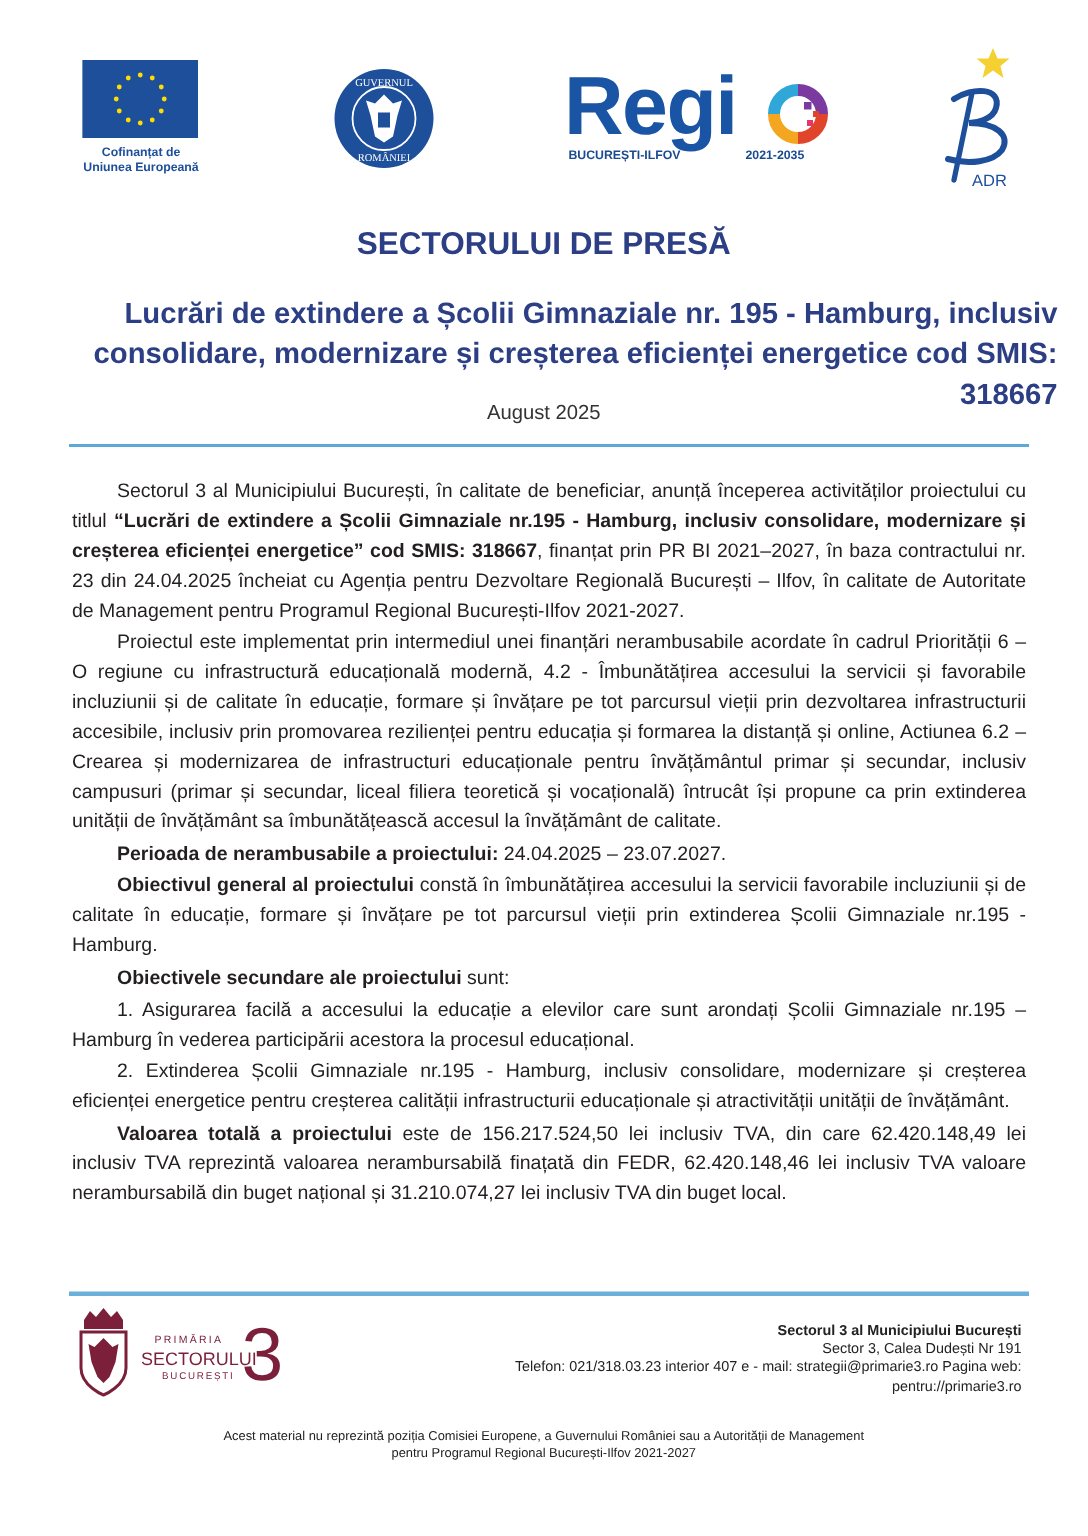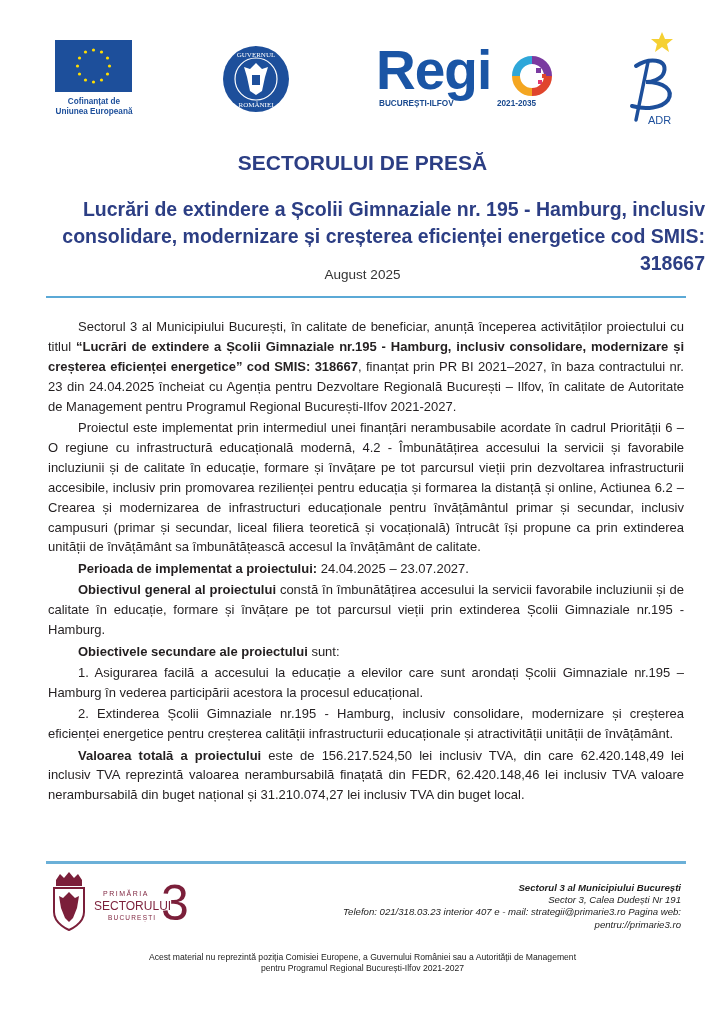--- a/index.html
+++ b/index.html
@@ -36,21 +36,21 @@
   .body-text p { margin: 0 0 1.5px 0; text-indent: 30px; }
   .body-text b { font-weight: bold; }
 
   
   .p3-logo { left: 50px; top: 872px; width: 135px; height: 62px; }
   .p3-crest { position: absolute; left: 0; top: 0; width: 38px; height: 60px; }
   .p3-prim { position: absolute; left: 53px; top: 18px; font-size: 7px; letter-spacing: 1.5px; color: #7b1f3a; }
   .p3-sect { position: absolute; left: 44px; top: 27px; font-size: 12px; color: #7b1f3a; }
   .p3-buc  { position: absolute; left: 58px; top: 42px; font-size: 6.5px; letter-spacing: 1.2px; color: #7b1f3a; }
   .p3-num  { position: absolute; left: 111px; top: 5px; font-size: 50px; color: #7b1f3a; line-height: 52px; }
-  .contact { right: 44px; top: 882px; width: 420px; text-align: right; font-size: 9.6px; line-height: 12.2px; color: #222; font-style: italic; }
+  .contact { right: 44px; top: 882px; width: 420px; text-align: right; font-size: 9.6px; line-height: 12.2px; color: #222; }
   .contact .c-name { font-weight: bold; }
   .disclaimer { left: 0; top: 952px; width: 725px; text-align: center; font-size: 8.6px; line-height: 11px; color: #222; }
 </style>
 </head>
 <body>
 
 <div class="abs eu-flag">
   <svg width="77" height="52" viewBox="0 0 77 52">
     <rect width="77" height="52" fill="#1d4f9b"></rect>
     <g fill="#ffdd00">
@@ -113,21 +113,21 @@
 <div class="abs subtitle">
   <div>Lucrări de extindere a Școlii Gimnaziale nr. 195 - Hamburg, inclusiv</div>
   <div>consolidare, modernizare și creșterea eficienței energetice cod SMIS: 318667</div>
 </div>
 <div class="abs date">August 2025</div>
 <div class="abs rule rule-top"></div>
 
 <div class="abs body-text">
   <p><span>Sectorul 3 al Municipiului București, în calitate de beneficiar, anunță începerea activităților proiectului cu titlul </span><b>“Lucrări de extindere a Școlii Gimnaziale nr.195 - Hamburg, inclusiv consolidare, modernizare și creșterea eficienței energetice” cod SMIS: 318667</b><span>, finanțat prin PR BI 2021–2027, în baza contractului nr. 23  din 24.04.2025 încheiat cu Agenția pentru Dezvoltare Regională București – Ilfov, în calitate de Autoritate de Management pentru Programul Regional București-Ilfov 2021-2027.</span></p>
   <p>Proiectul este implementat prin intermediul unei finanțări nerambusabile acordate în cadrul Priorității 6 – O regiune cu infrastructură educațională modernă,  4.2 - Îmbunătățirea accesului la servicii și favorabile incluziunii și de calitate în educație, formare și învățare pe tot parcursul vieții prin dezvoltarea infrastructurii accesibile, inclusiv prin promovarea rezilienței pentru educația și formarea la distanță și online, Actiunea 6.2 – Crearea și modernizarea de infrastructuri educaționale pentru învățământul primar și secundar, inclusiv campusuri (primar și secundar, liceal filiera teoretică și vocațională)  întrucât își propune ca prin extinderea unității de învățământ sa îmbunătățească accesul la învățământ de calitate.</p>
-  <p><b>Perioada de implementat a proiectului:</b><span> 24.04.2025 – 23.07.2027.</span></p>
+  <p><b>Perioada de nerambusabile a proiectului:</b><span> 24.04.2025 – 23.07.2027.</span></p>
   <p><b>Obiectivul general al proiectului</b><span> constă în îmbunătățirea accesului la servicii favorabile incluziunii și de calitate în educație, formare și învățare pe tot parcursul vieții prin extinderea Școlii Gimnaziale nr.195 - Hamburg.</span></p>
   <p><b>Obiectivele secundare ale proiectului</b><span> sunt:</span></p>
   <p>1.  Asigurarea facilă a accesului la educație  a elevilor care sunt arondați Școlii Gimnaziale nr.195 – Hamburg în vederea participării acestora la procesul educațional.</p>
   <p>2.  Extinderea Școlii Gimnaziale nr.195 - Hamburg, inclusiv consolidare, modernizare și creșterea eficienței energetice pentru creșterea calității infrastructurii educaționale și atractivității unității de învățământ.</p>
   <p><b>Valoarea totală a proiectului</b><span> este de  156.217.524,50 lei inclusiv TVA, din care 62.420.148,49 lei inclusiv TVA  reprezintă valoarea nerambursabilă finațată din FEDR, 62.420.148,46 lei inclusiv TVA valoare nerambursabilă din buget național și 31.210.074,27 lei inclusiv TVA din buget local.</span></p>
 </div>
 
 <div class="abs rule-bottom"></div>
 
 <div class="abs p3-logo">

